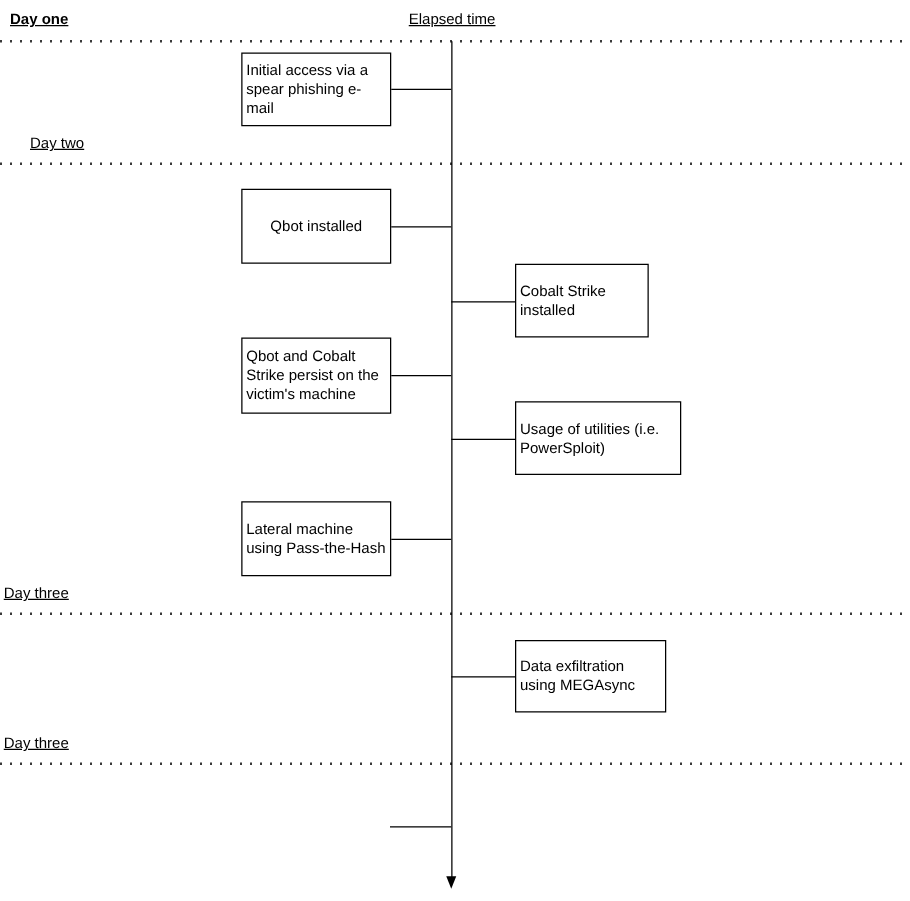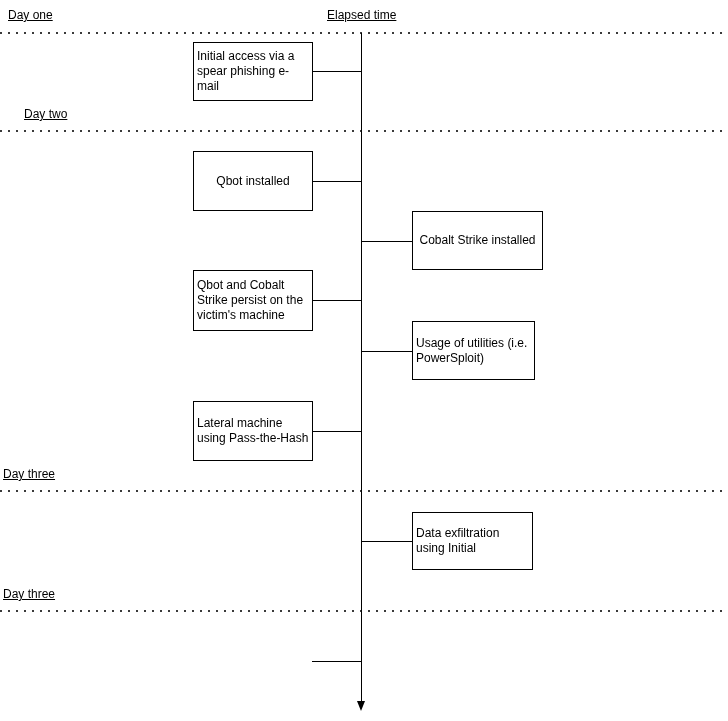--- a/index.html
+++ b/index.html
@@ -71,21 +71,21 @@
 </head>
 <body>
 
 <div class="canvas">
 
   <div class="dotted" style="top:32px;"></div>
   <div class="dotted" style="top:130px;"></div>
   <div class="dotted" style="top:490px;"></div>
   <div class="dotted" style="top:610px;"></div>
 
-  <div class="day-label" style="left:8px; top:8px;">Day one</div>
+  <div class="day-label" style="left:8px; top:8px;font-weight:bold;">Day one</div>
   <div class="day-label" style="left:24px; top:107px;">Day two</div>
   <div class="day-label" style="left:3px; top:467px;">Day three</div>
   <div class="day-label" style="left:3px; top:587px;">Day three</div>
 
   <div class="axis-label" style="left:327px; top:8px;">Elapsed time</div>
   <div class="vline" style="left:361px; top:33px; height:670px;"></div>
   <div class="arrowhead" style="left:357px; top:701px;"></div>
 
   <div class="hline" style="left:312px; top:71px;  width:49px;"></div>
   <div class="hline" style="left:312px; top:181px; width:49px;"></div>
@@ -94,17 +94,17 @@
   <div class="hline" style="left:361px; top:351px; width:51px;"></div>
   <div class="hline" style="left:312px; top:431px; width:49px;"></div>
   <div class="hline" style="left:361px; top:541px; width:51px;"></div>
   <div class="hline" style="left:312px; top:661px; width:49px;"></div>
 
   <div class="node" style="left:193px; top:42px;  width:120px; height:59px;">Initial access via a spear phishing e-mail</div>
   <div class="node" style="left:193px; top:151px; width:120px; height:60px;">Qbot installed</div>
   <div class="node" style="left:193px; top:270px; width:120px; height:61px;">Qbot and Cobalt Strike persist on the victim's machine</div>
   <div class="node" style="left:193px; top:401px; width:120px; height:60px;">Lateral machine using Pass-the-Hash</div>
 
-  <div class="node" style="left:412px; top:211px; width:131px; height:59px;">Cobalt Strike installed</div>
-  <div class="node" style="left:412px; top:321px; width:123px; height:59px;">Usage of utilities (i.e. PowerSploit)</div>
-  <div class="node" style="left:412px; top:512px; width:121px; height:58px;">Data exfiltration using Initial</div>
+  <div class="node" style="left:412px; top:211px; width:107px; height:59px;">Cobalt Strike installed</div>
+  <div class="node" style="left:412px; top:321px; width:133px; height:59px;">Usage of utilities (i.e. PowerSploit)</div>
+  <div class="node" style="left:412px; top:512px; width:121px; height:58px;">Data exfiltration using MEGAsync</div>
 
 </div>
 
 </body></html>

